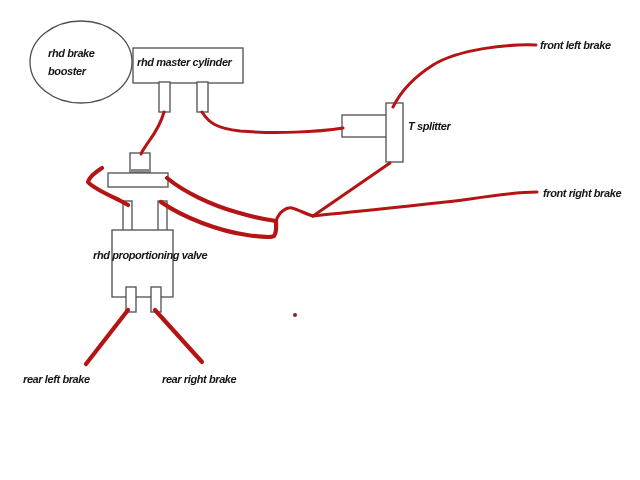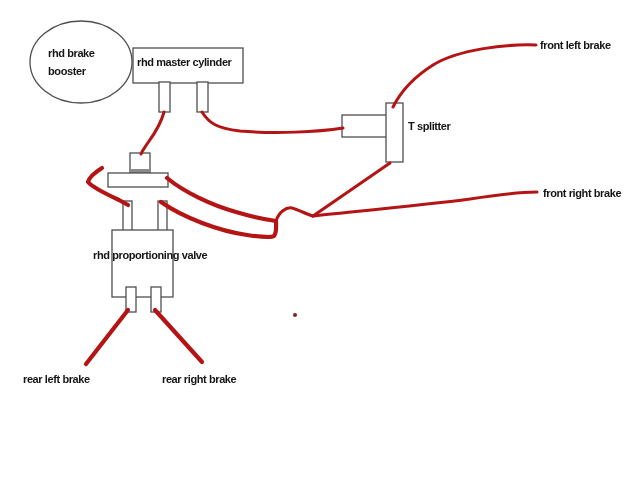--- a/index.html
+++ b/index.html
@@ -2,20 +2,21 @@
 <html><head>
 <meta charset="utf-8">
 <style>
   html, body { margin: 0; padding: 0; background: #ffffff; }
   .canvas {
     position: relative;
     width: 640px;
     height: 480px;
     background: #ffffff;
     overflow: hidden;
+    font-style: italic;
   }
   svg { display: block; }
   .shape {
     fill: #ffffff;
     stroke: #4f4f4f;
     stroke-width: 1.3;
   }
   .band {
     fill: #8a8a8a;
     stroke: none;

